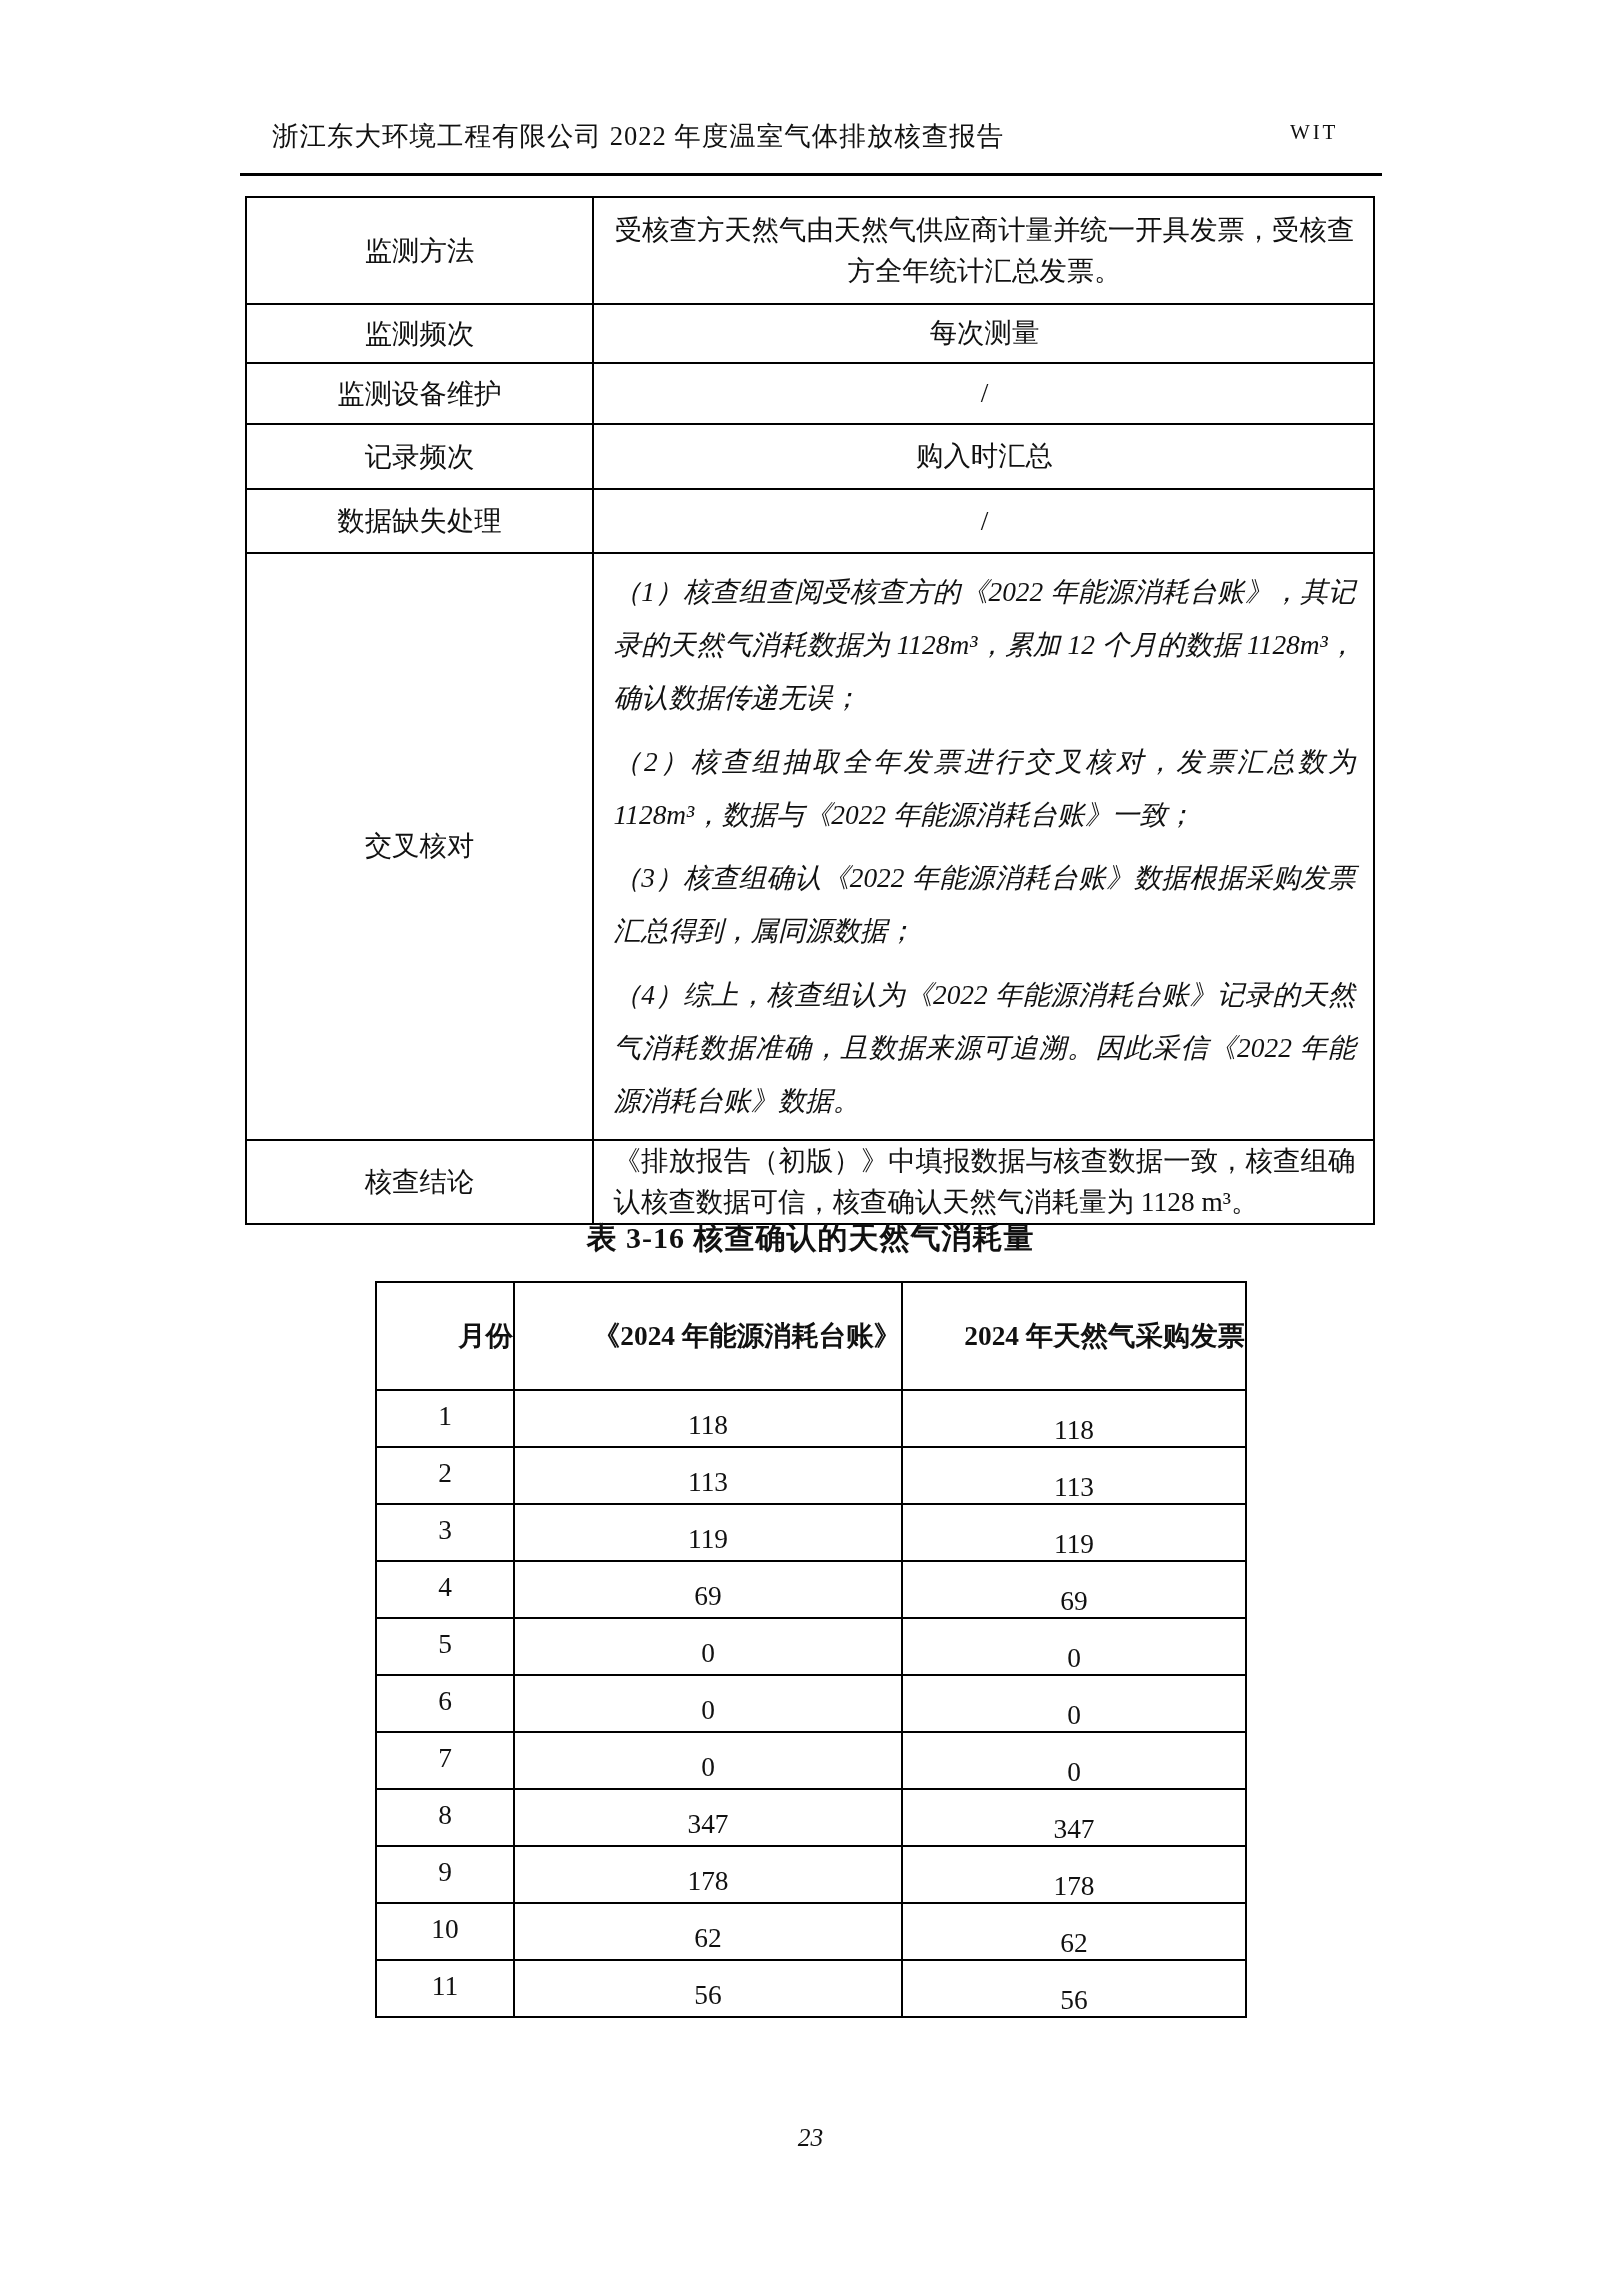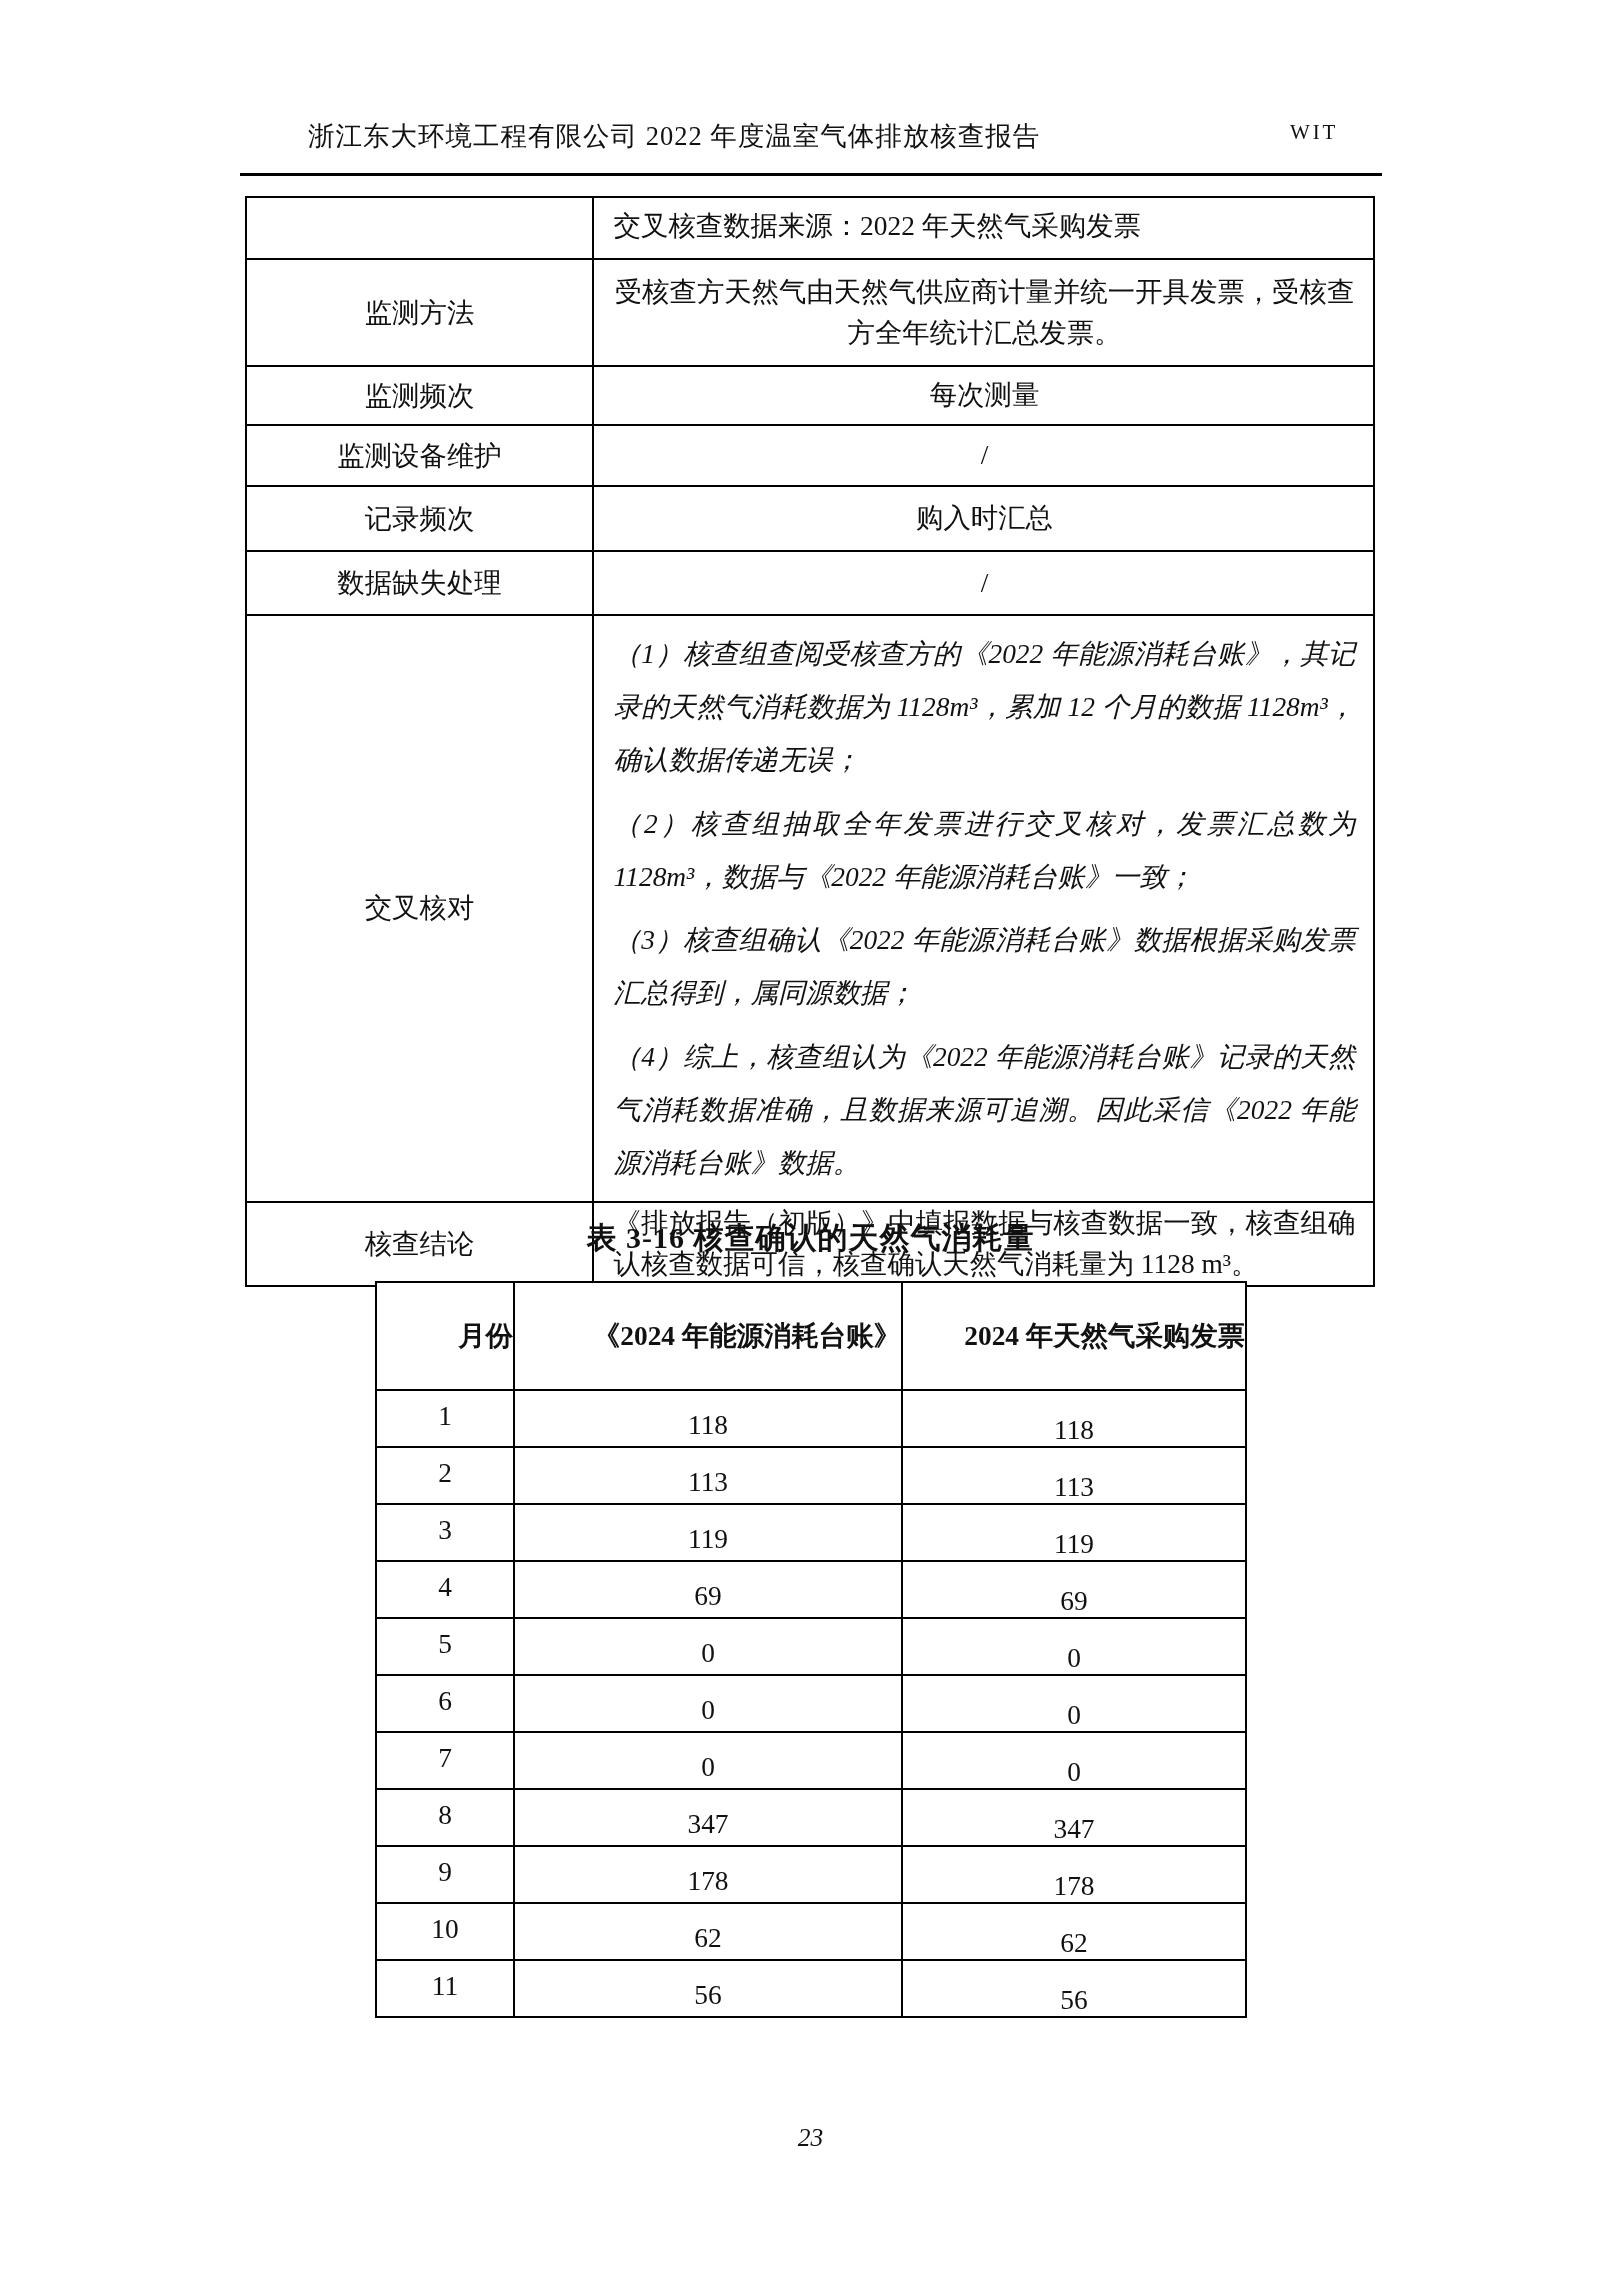--- a/index.html
+++ b/index.html
@@ -14,21 +14,20 @@
     overflow: hidden;
   }
   
   .hdr-title {
     position: absolute;
     left: 272px;
     top: 118px;
     font-size: 26.5px;
     letter-spacing: 1px;
     white-space: nowrap;
-    margin-left: 36px;
   }
   .hdr-wit {
     position: absolute;
     left: 1290px;
     top: 120px;
     font-size: 21px;
     letter-spacing: 2.9px;
   }
   .hdr-rule {
     position: absolute;
@@ -110,24 +109,20 @@
   <div class="hdr-title">浙江东大环境工程有限公司 2022 年度温室气体排放核查报告</div>
   <div class="hdr-wit">WIT</div>
   <div class="hdr-rule"></div>
 
   <table class="doc t1">
     <colgroup>
         <col style="width:347px">
         <col>
       </colgroup>
     <tbody>
-        <tr class="r1">
-      <td class="lbl"></td>
-      <td class="val">交叉核查数据来源：2022 年天然气采购发票</td>
-    </tr>
     <tr class="r2">
       <td class="lbl">监测方法</td>
       <td class="val">受核查方天然气由天然气供应商计量并统一开具发票，受核查方全年统计汇总发票。</td>
     </tr>
     <tr class="r3">
       <td class="lbl">监测频次</td>
       <td class="val">每次测量</td>
     </tr>
     <tr class="r4">
       <td class="lbl">监测设备维护</td>

